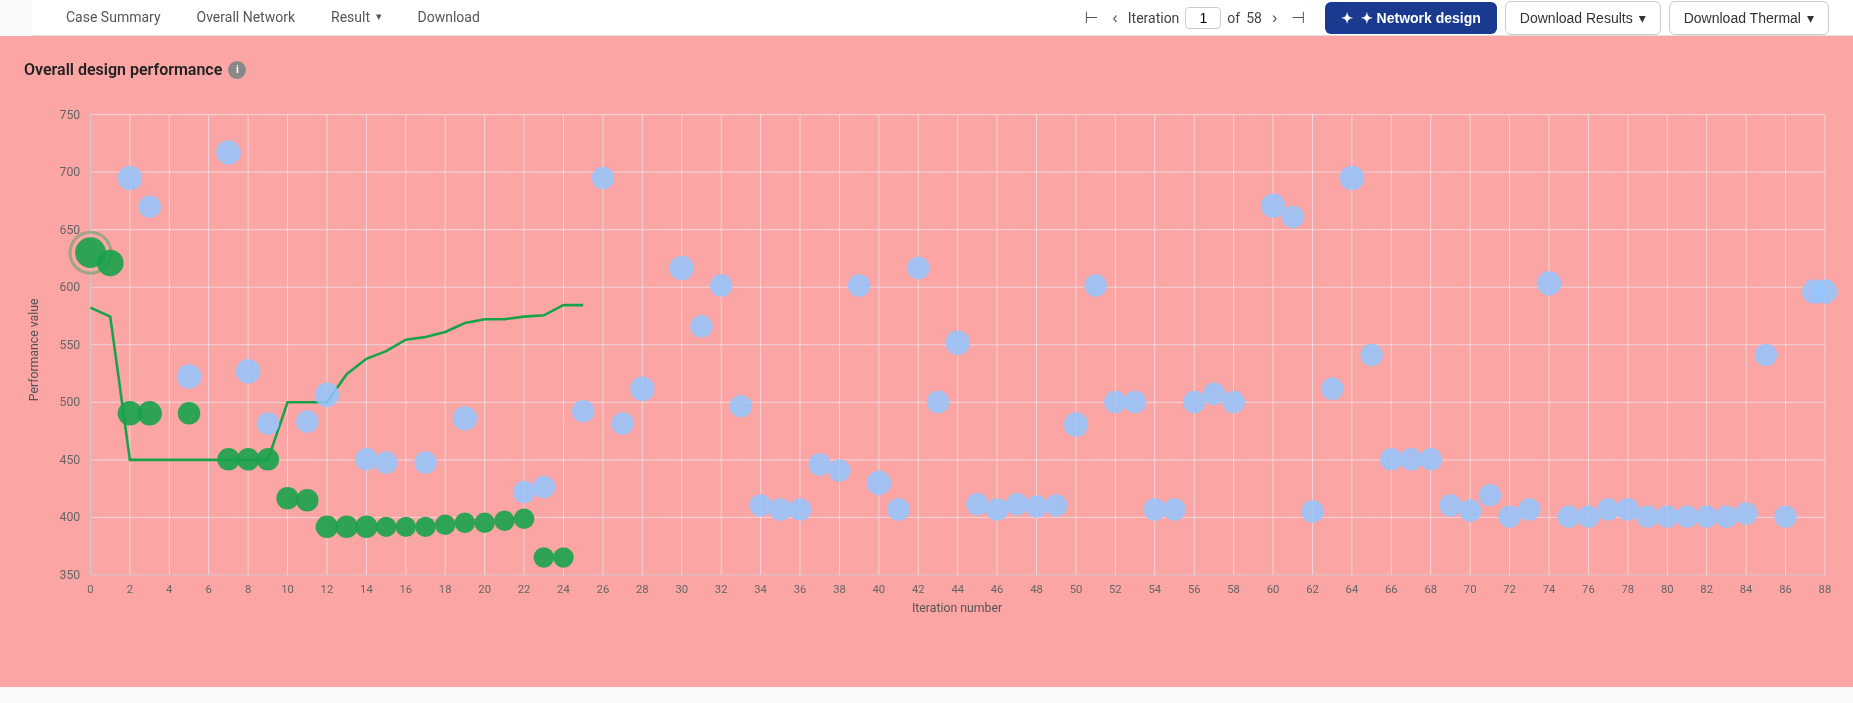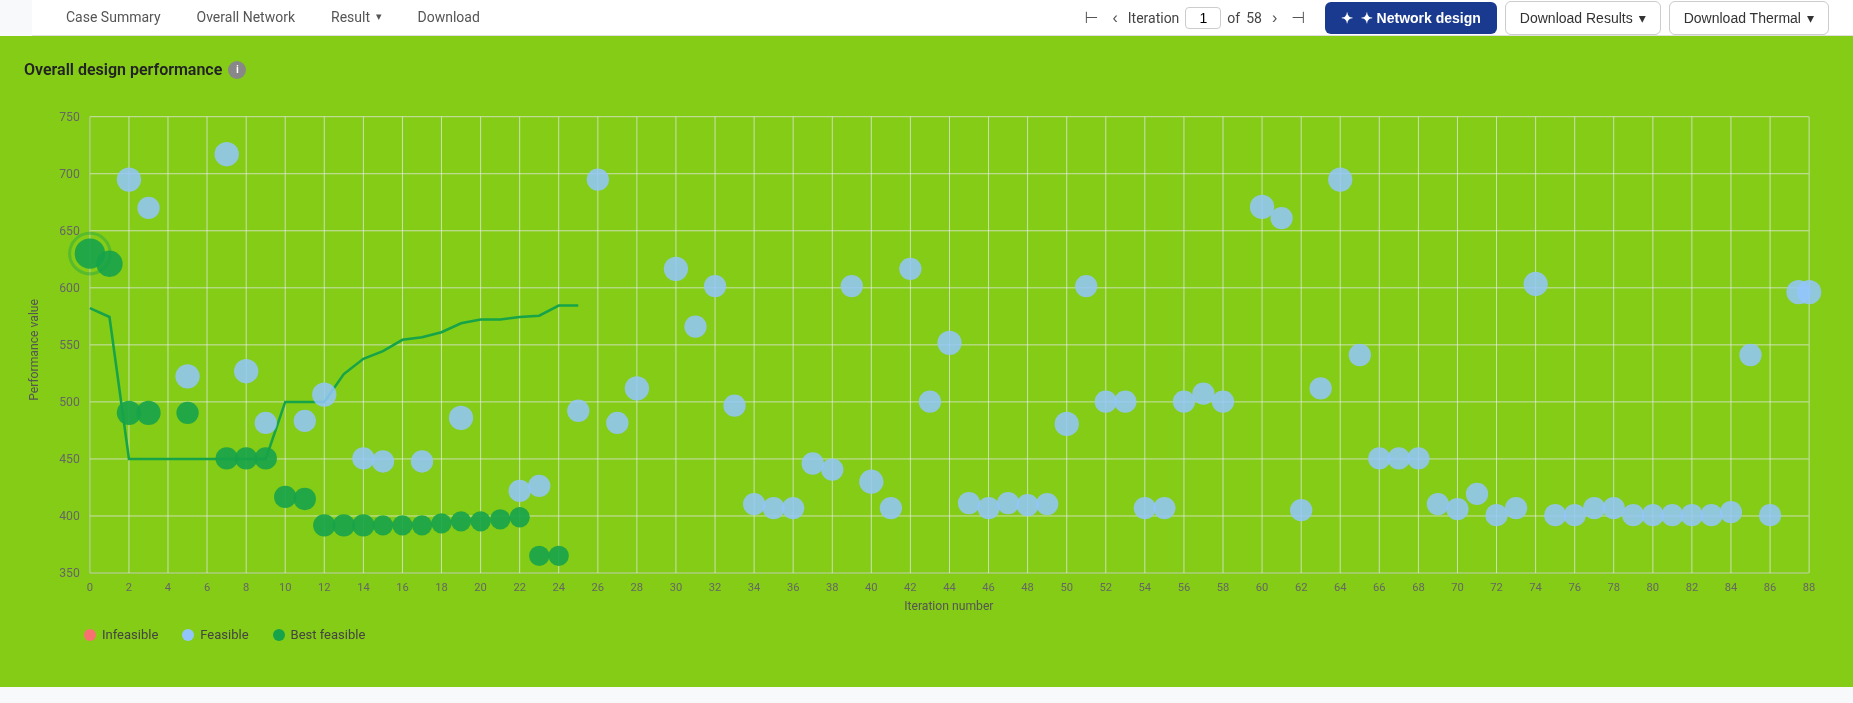--- a/index.html
+++ b/index.html
@@ -84,22 +84,22 @@
       cursor: pointer;
       display: flex;
       align-items: flex-end;
       gap: 6px;
       margin-right: 8px;
       white-space: nowrap;
     }
 
     
     .main {
-      padding: 24px 24px 16px 24px;
-      background: #84cc16;
+      padding: 24px 8px 16px 24px;
+      background: #fca5a5;
       min-height: calc(100vh - 52px);
     }
     .chart-title {
       font-size: 16px;
       font-weight: 600;
       color: #222;
       margin-bottom: 16px;
       display: flex;
       align-items: center;
       gap: 6px;
@@ -526,27 +526,13 @@
       <circle cx="469.6" cy="407" r="10" fill="#16a34a" opacity="0.9"></circle>
       <circle cx="488.8" cy="405" r="10" fill="#16a34a" opacity="0.9"></circle>
 
       <circle cx="508.1" cy="443" r="10" fill="#16a34a" opacity="0.9"></circle>
       <circle cx="527.3" cy="443" r="10" fill="#16a34a" opacity="0.9"></circle>
 
       <circle cx="65" cy="145" r="20" fill="none" stroke="#16a34a" stroke-width="3" opacity="0.4"></circle>
     </svg>
   </div>
 
-  <div class="legend">
-    <div class="legend-item">
-      <div class="legend-dot" style="background:#f87171;"></div>
-      <span>Infeasible</span>
-    </div>
-    <div class="legend-item">
-      <div class="legend-dot" style="background:#93c5fd;"></div>
-      <span>Feasible</span>
-    </div>
-    <div class="legend-item">
-      <div class="legend-dot" style="background:#16a34a;"></div>
-      <span>Best feasible</span>
-    </div>
-  </div>
 </div>
 
 </body></html>

